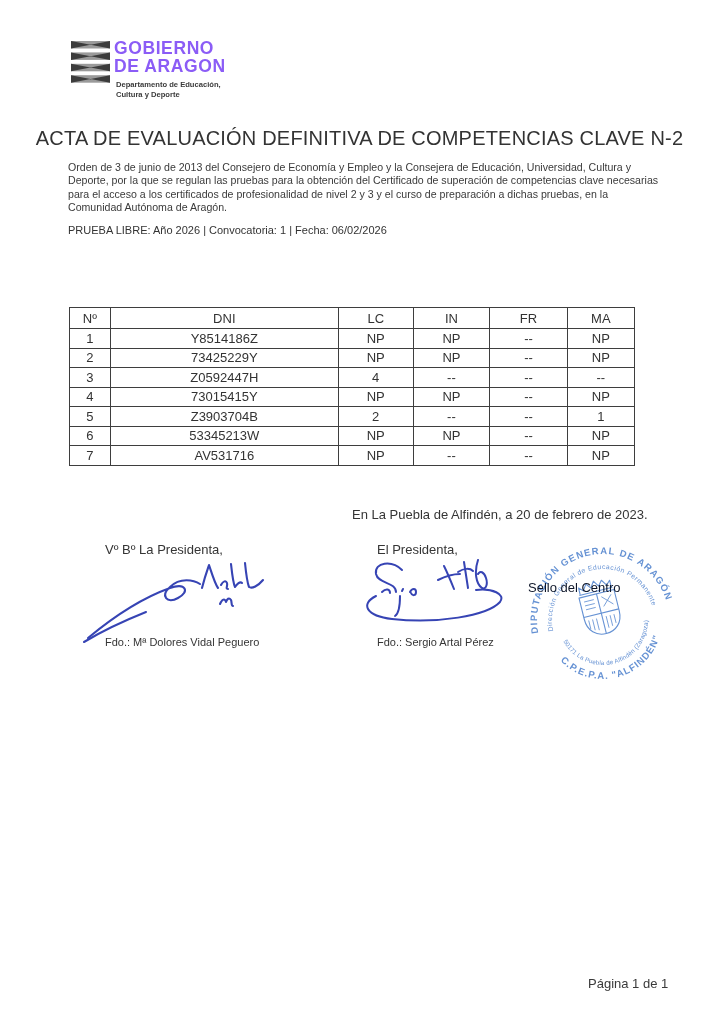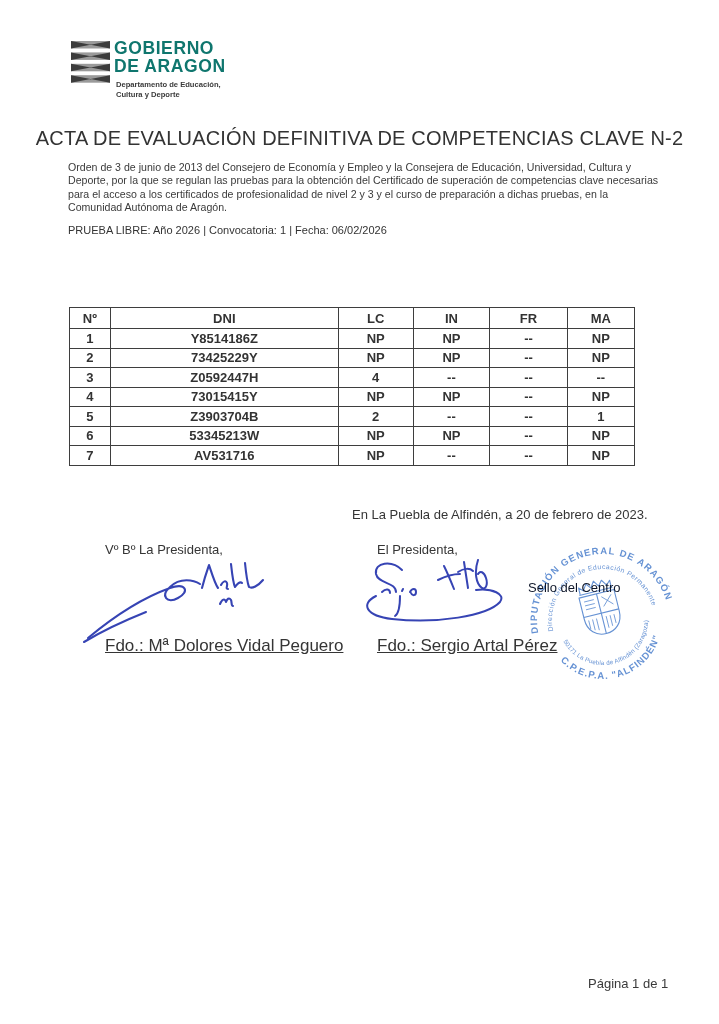--- a/index.html
+++ b/index.html
@@ -5,48 +5,48 @@
   * { margin:0; padding:0; box-sizing:border-box; }
   html,body { background:#ffffff; }
   .page {
     position:relative; width:719px; height:1024px; background:#ffffff;
     font-family:"Liberation Sans", sans-serif; color:#353535; overflow:hidden;
   }
   .abs { position:absolute; }
 
   
   .logo-icon { left:71px; top:41px; }
-  .logo-name { left:114px; top:39px; font-size:17.5px; font-weight:bold; color:#0f766e; letter-spacing:0.6px; line-height:18px; white-space:nowrap; }
+  .logo-name { left:114px; top:39px; font-size:17.5px; font-weight:bold; color:#8b5cf6; letter-spacing:0.6px; line-height:18px; white-space:nowrap; }
   .logo-dept { left:116px; top:80px; font-size:7.6px; font-weight:bold; color:#3b3b3b; line-height:9.5px; white-space:nowrap; }
 
   
   .doc-title { left:0; right:0; top:127px; text-align:center; font-size:20px; color:#333333; letter-spacing:0.2px; white-space:nowrap; }
   .legal { left:68px; top:161px; width:596px; font-size:10.6px; line-height:13.4px; color:#3a3a3a; }
 
   
   .info { font-size:11px; color:#333333; white-space:nowrap; }
   .info-1 { left:68px; top:224px; }
   .info-2 { left:68px; top:253px; }
   .info-3 { left:68px; top:282px; }
 
   
   .results { left:69px; top:307px; }
   table { border-collapse:collapse; table-layout:fixed; width:566px; }
   th, td {
-    border:1.7px solid #3e3e3e; font-size:13px; font-weight:bold;
+    border:1.7px solid #3e3e3e; font-size:13px; font-weight:normal;
     text-align:center; color:#333333; padding:0; height:19.5px; overflow:hidden;
   }
   th { height:21px; }
 
   
   .date-line { left:352px; top:507px; font-size:13px; white-space:nowrap; }
   .role { font-size:13px; white-space:nowrap; }
   .role-president { left:105px; top:542px; }
   .role-secretary { left:377px; top:542px; }
-  .fdo { font-size:17px; white-space:nowrap;text-decoration:underline; }
+  .fdo { font-size:11px; white-space:nowrap; }
   .fdo-president { left:105px; top:636px; }
   .fdo-secretary { left:377px; top:636px; }
   .sig-president { left:82px; top:560px; }
   .sig-secretary { left:352px; top:556px; }
 
   
   .stamp { left:523px; top:540px; opacity:0.9; }
   .stamp-label { left:528px; top:580px; font-size:13px; color:#0f172a; z-index:5; }
 
   .page-number { left:588px; top:976px; font-size:13px; color:#3a3a3a; white-space:nowrap; }

